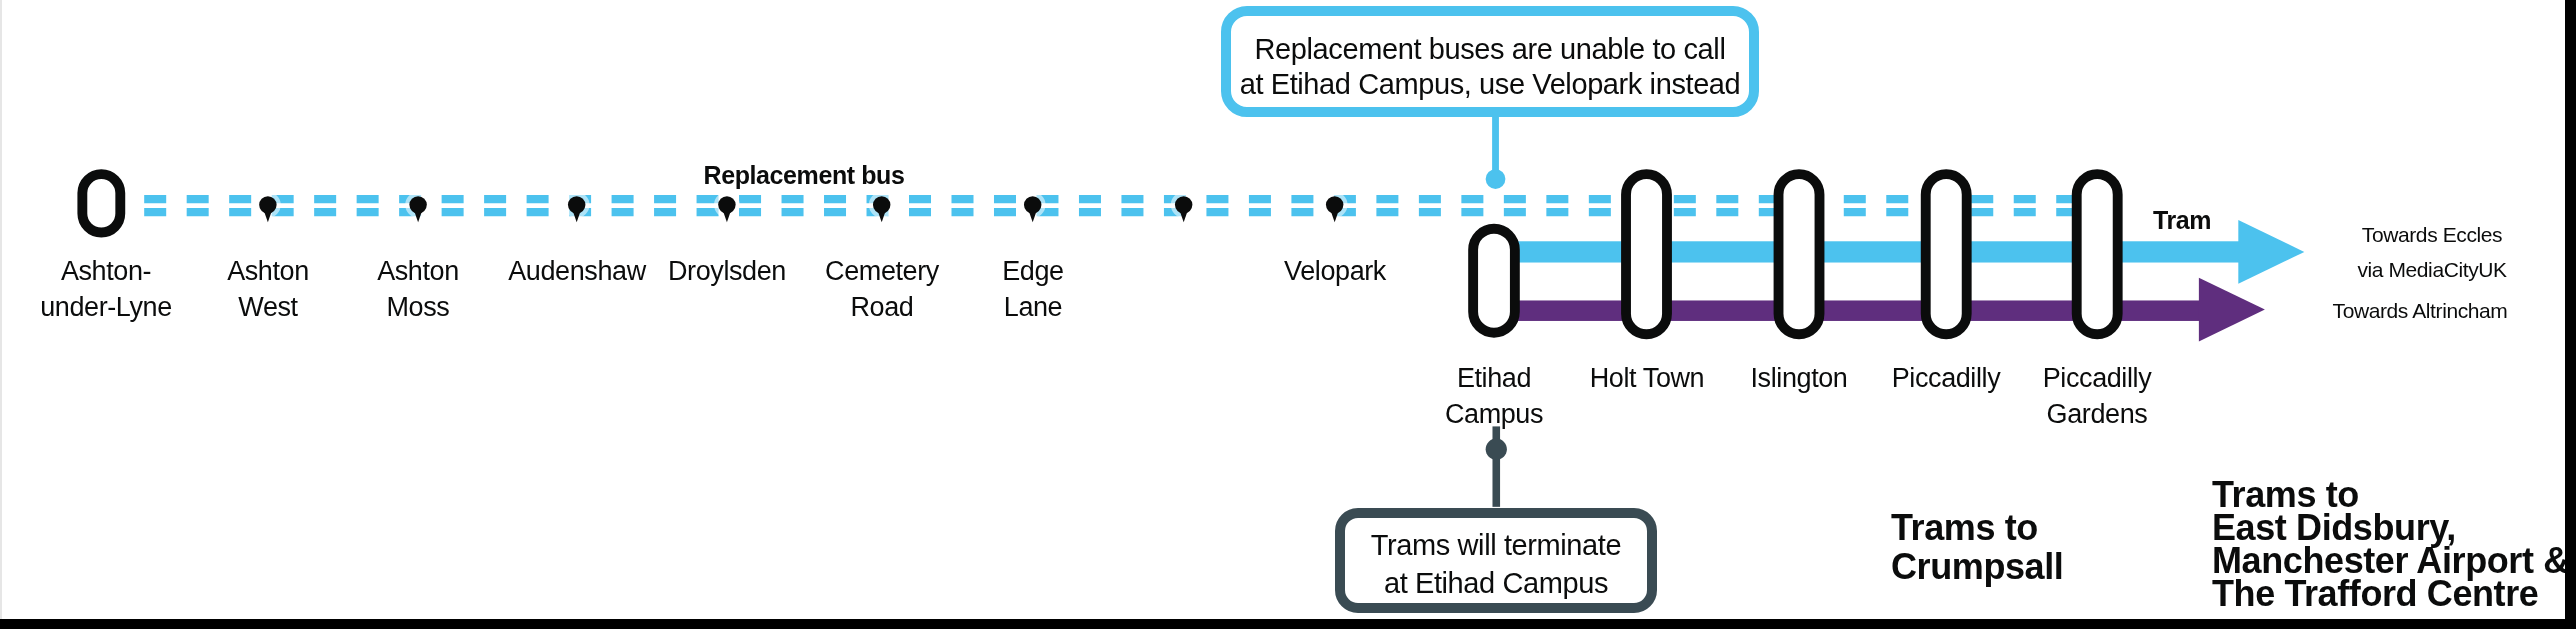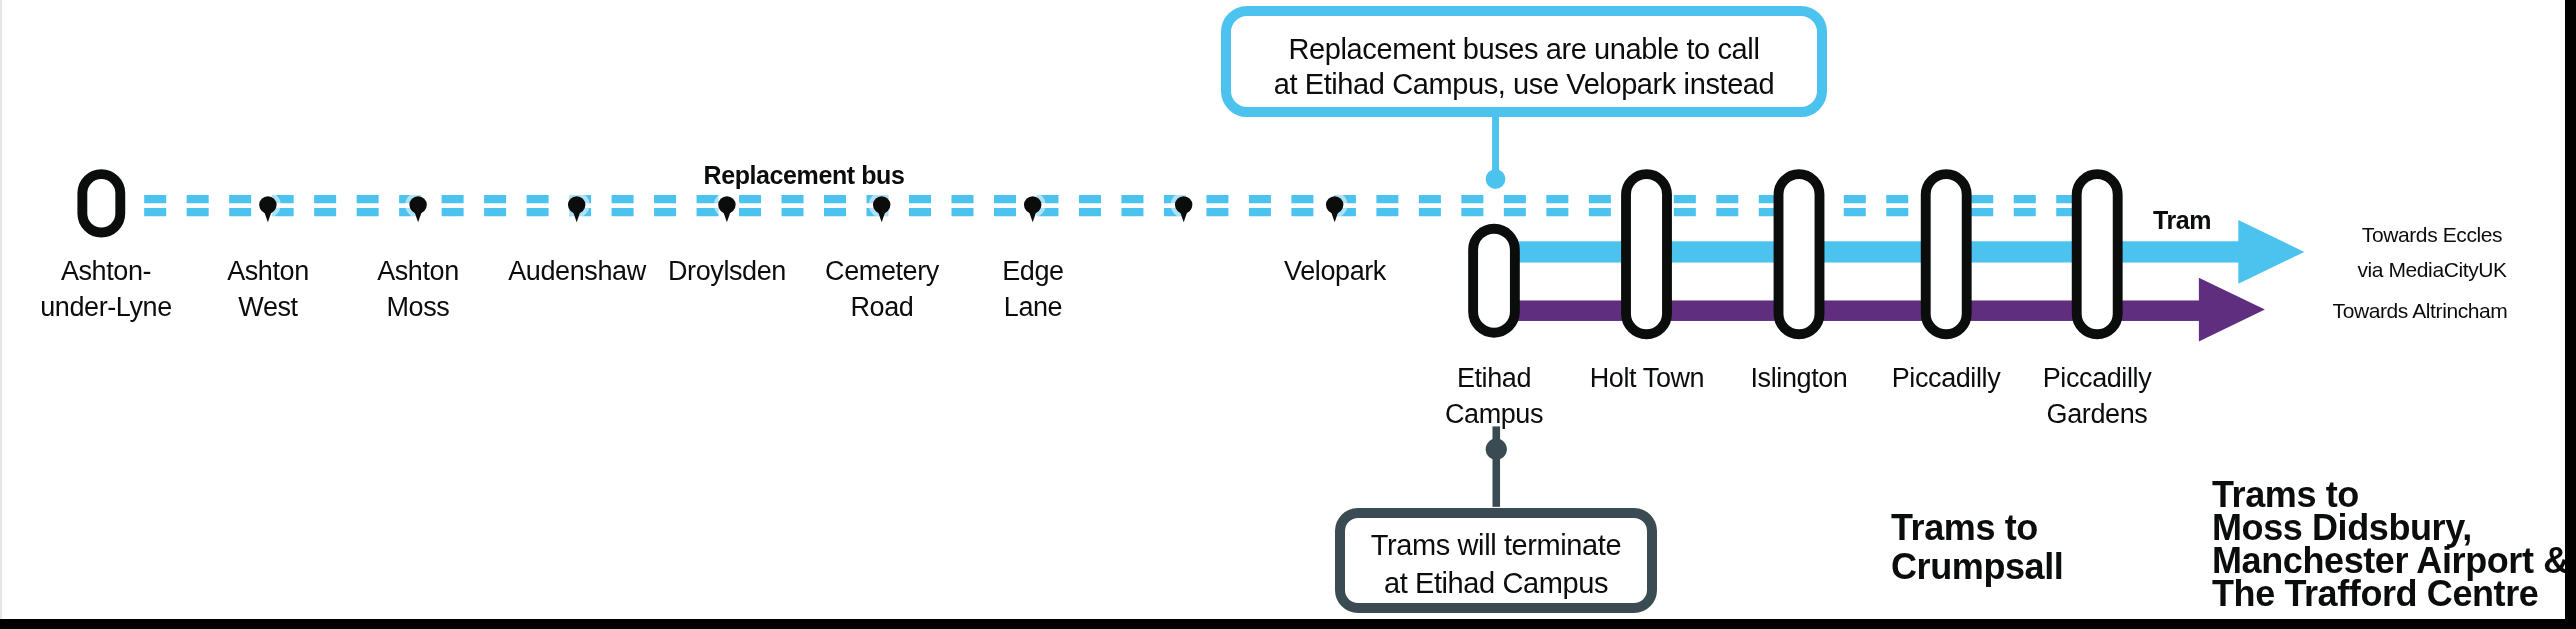--- a/index.html
+++ b/index.html
@@ -30,21 +30,21 @@
   .tram-top{top:360px;}
   .st-label span{display:block;}
 
   .mode-label{position:absolute;font-weight:bold;font-size:25px;letter-spacing:-0.4px;text-align:center;}
   .replacement-bus-label{left:690px;top:161px;width:228px;}
   .tram-label{left:2106px;top:206px;width:152px;}
 
   .callout{position:absolute;background:#ffffff;text-align:center;font-size:29px;letter-spacing:-0.4px;}
   .callout div{line-height:35px;}
   .callout-top{
-    left:1221px;top:6px;width:606px;height:111px;box-sizing:border-box;
+    left:1221px;top:6px;width:538px;height:111px;box-sizing:border-box;
     border:10px solid var(--blue);border-radius:26px;padding-top:16px;
   }
   .callout-bottom{
     left:1335px;top:508px;width:322px;height:105px;box-sizing:border-box;
     border:10px solid var(--slate);border-radius:23px;padding-top:8px;
   }
   .callout-bottom div{line-height:38px;}
 
   .dir-text{position:absolute;font-size:21px;letter-spacing:-0.4px;text-align:center;}
   .dir-eccles{left:2307px;top:217px;width:250px;line-height:35px;}
@@ -206,21 +206,21 @@
     <div>via MediaCityUK</div>
   </div>
   <div class="dir-text dir-altrincham">Towards Altrincham</div>
 
   <div class="note note-crumpsall">
     <div>Trams to</div>
     <div>Crumpsall</div>
   </div>
   <div class="note note-south">
     <div>Trams to</div>
-    <div>Moss Didsbury,</div>
+    <div>East Didsbury,</div>
     <div>Manchester Airport &amp;</div>
     <div>The Trafford Centre</div>
   </div>
 
   <div class="hairline-left"></div>
   <div class="bar-right"></div>
   <div class="bar-bottom"></div>
 </div>
 
 

